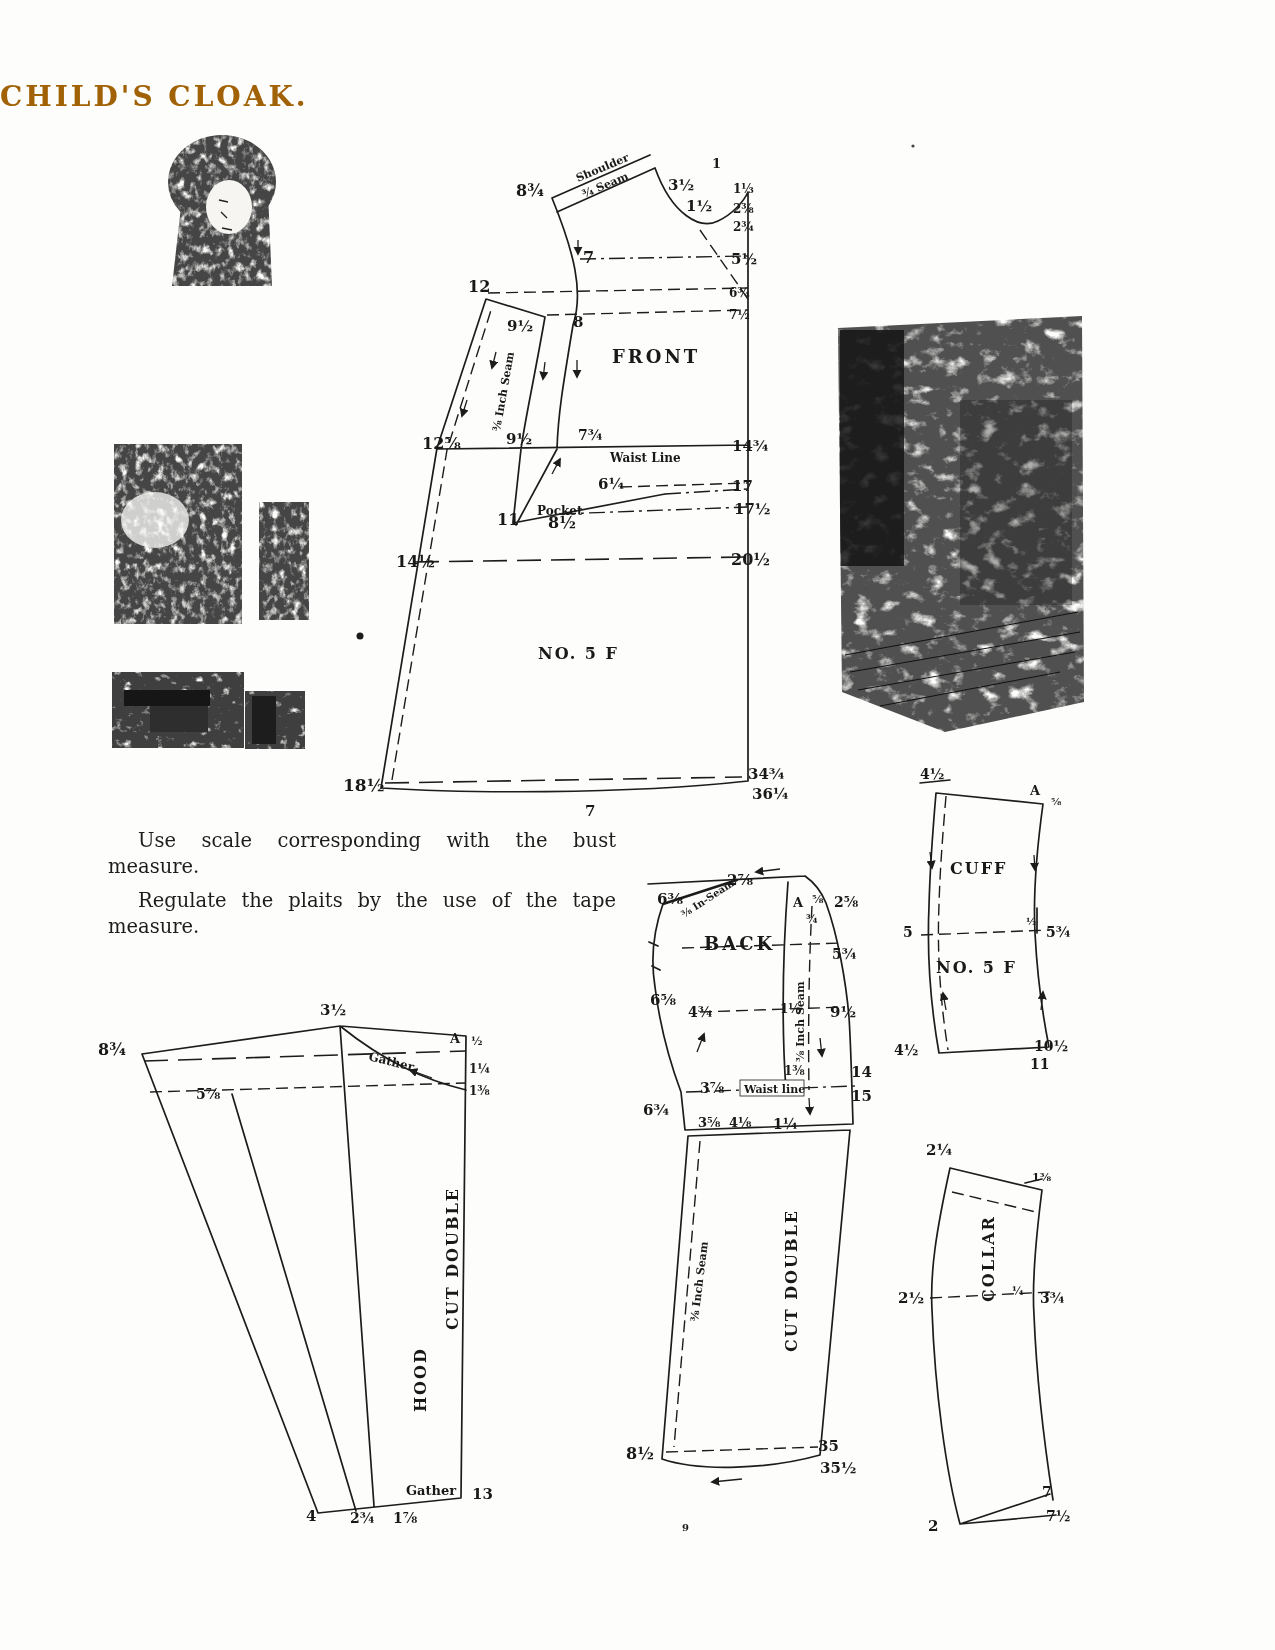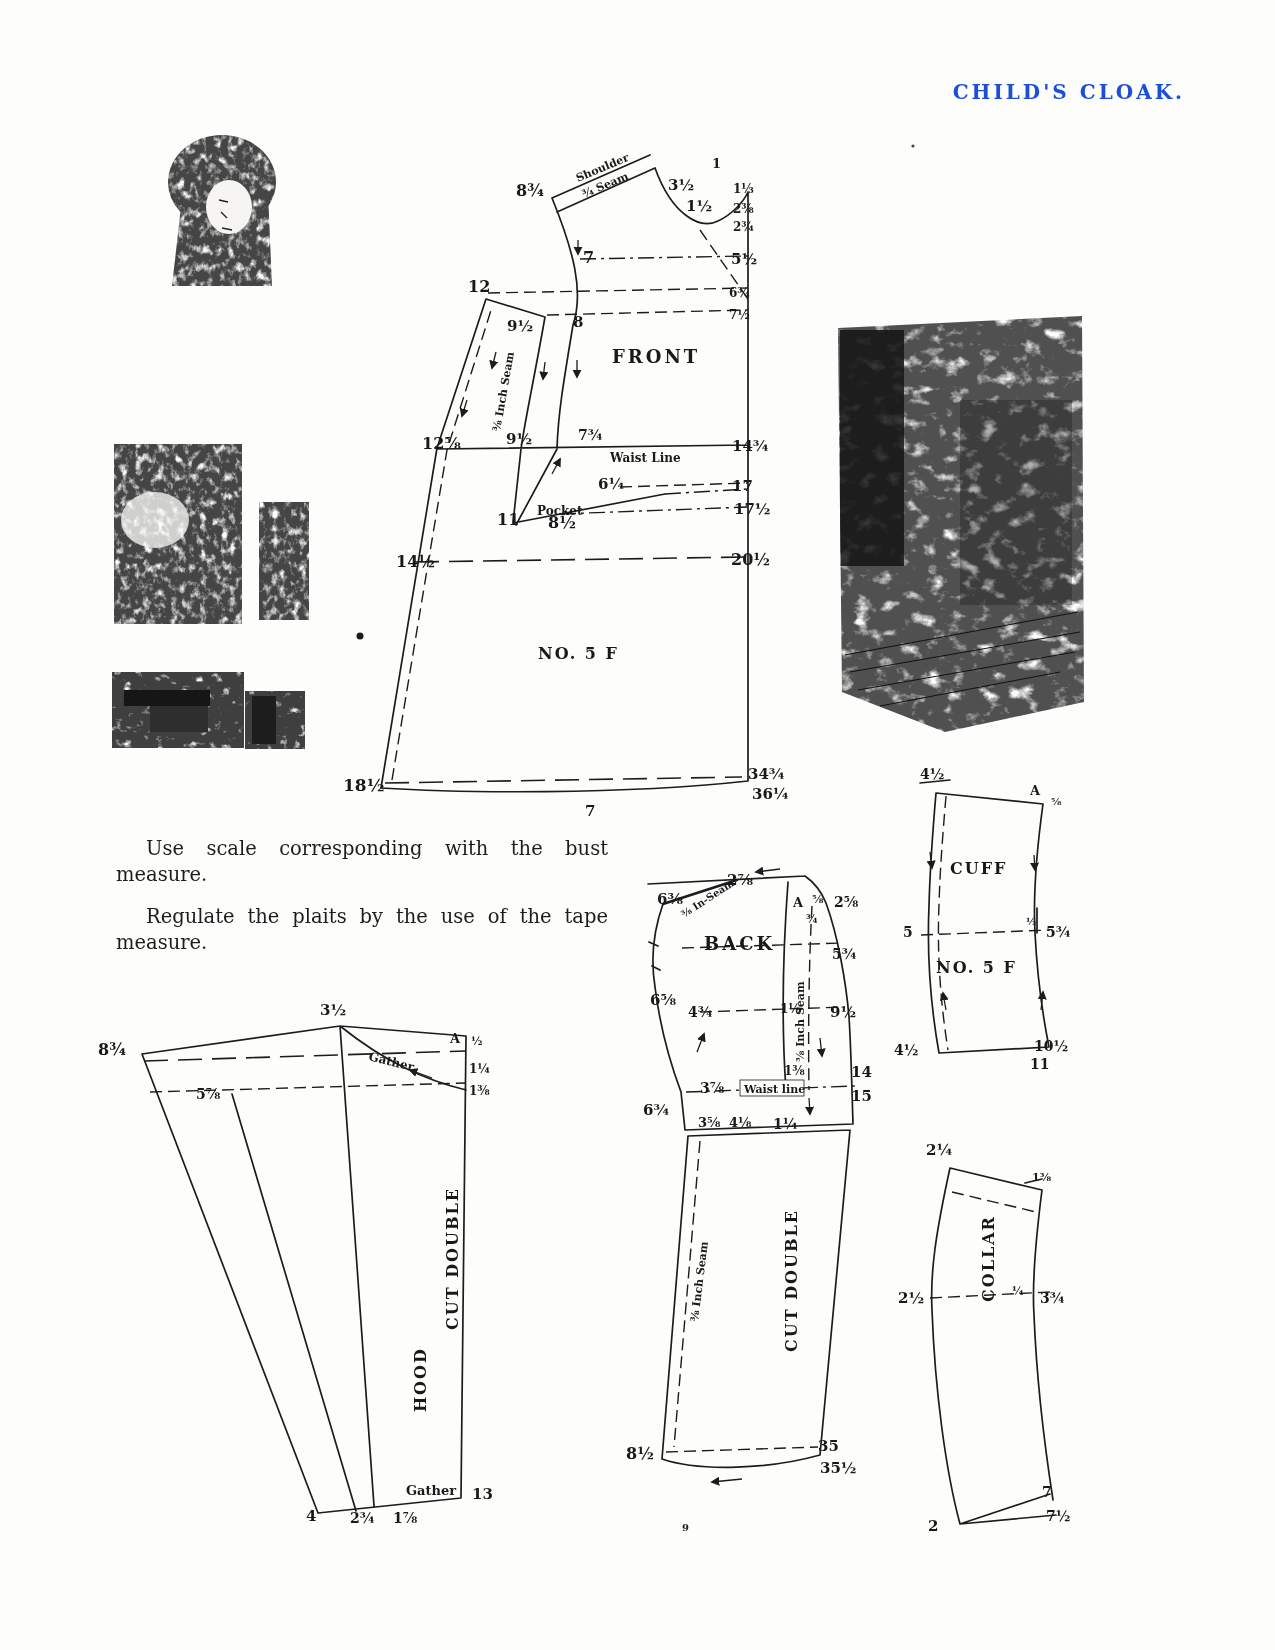--- a/index.html
+++ b/index.html
@@ -1,22 +1,22 @@
 <!DOCTYPE html>
 <html><head>
 <meta charset="utf-8">
 <style>
   html,body{margin:0;padding:0;background:#e8e8e4;}
   .page{position:relative;width:1275px;height:1650px;margin:0 auto;background:#fdfdfb;overflow:hidden;
         font-family:"DejaVu Serif",serif;color:#1c1c1c;}
-  .title{position:absolute;left:0;top:80px;width:1185px;text-align:right;
-         font-size:20px;font-weight:bold;letter-spacing:3px;color:#1d4ed8;}
+  .title{position:absolute;left:0;top:80px;width:1185px;text-align:left;
+         font-size:28px;font-weight:bold;letter-spacing:3px;color:#a16207;}
   .instructions{position:absolute;left:100px;top:820px;width:524px;
                 font-size:19.5px;line-height:1.34;text-align:justify;color:#1d1d1d;}
-  .instructions p{margin:16px;text-indent:30px;}
+  .instructions p{margin:8px;text-indent:30px;}
   svg.overlay{position:absolute;left:0;top:0;}
   svg .solid{stroke:#1c1c1c;stroke-width:1.7;fill:none;stroke-linecap:round;stroke-linejoin:round;}
   svg .thick{stroke-width:2.6;}
   svg .dash{stroke:#1c1c1c;stroke-width:1.4;fill:none;stroke-dasharray:12 6;}
   svg .ldash{stroke:#1c1c1c;stroke-width:1.6;fill:none;stroke-dasharray:24 10;}
   svg .ddot{stroke:#1c1c1c;stroke-width:1.4;fill:none;stroke-dasharray:16 5 3 5;}
   svg .arrow{stroke:#1c1c1c;stroke-width:1.3;fill:none;marker-end:url(#ah);}
   svg text{font-family:"DejaVu Serif",serif;fill:#191919;font-weight:700;font-size:15px;}
   svg .t10{font-size:10px}.t11{font-size:11px}.t12{font-size:12px}.t13{font-size:13px}
   svg .t14{font-size:14px}.t16{font-size:16px}.t17{font-size:17px}

